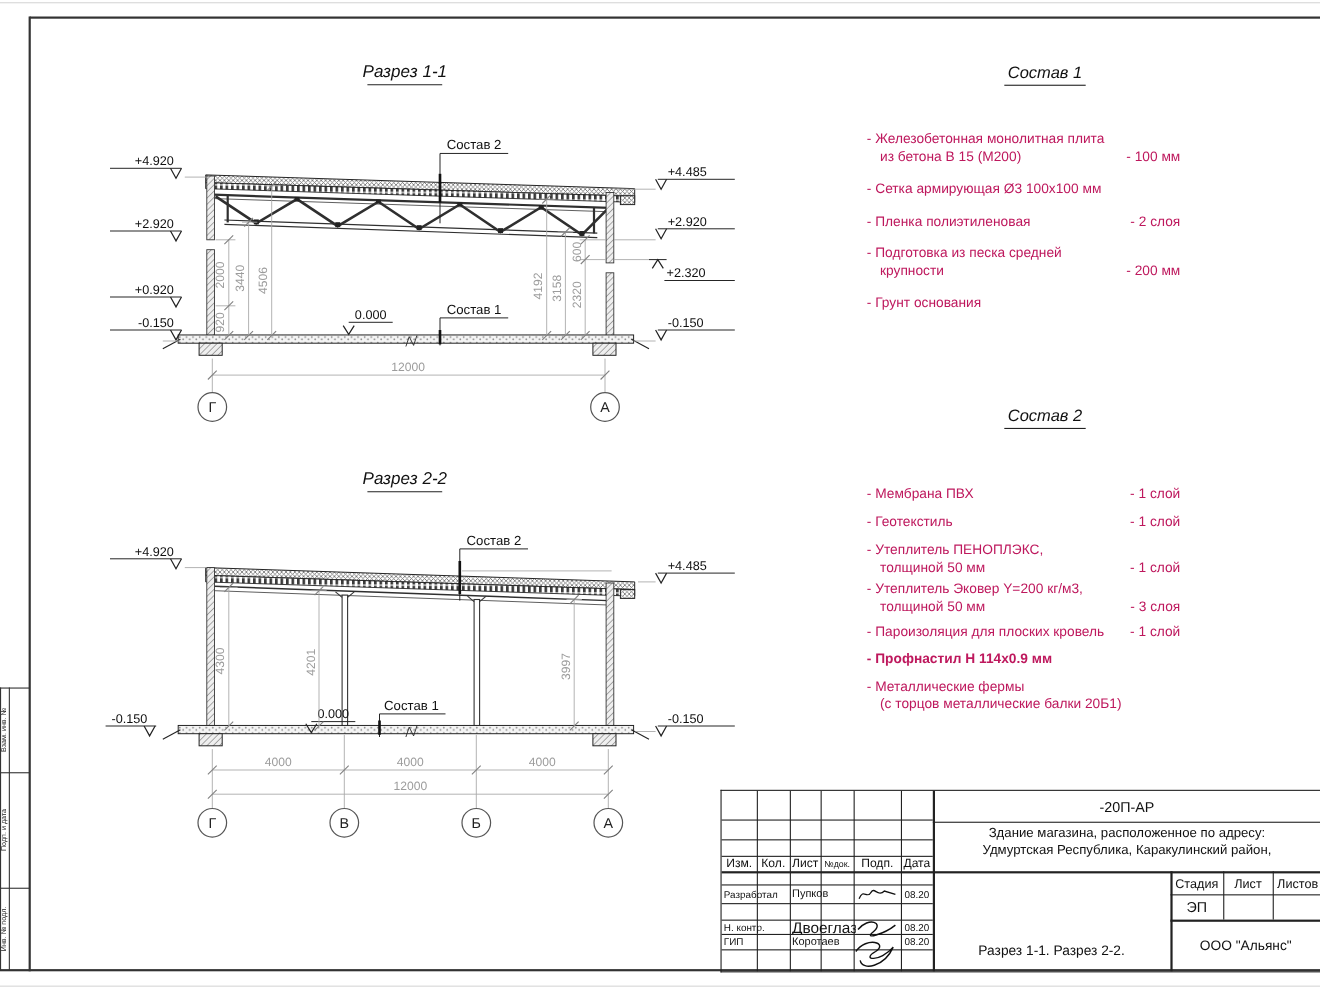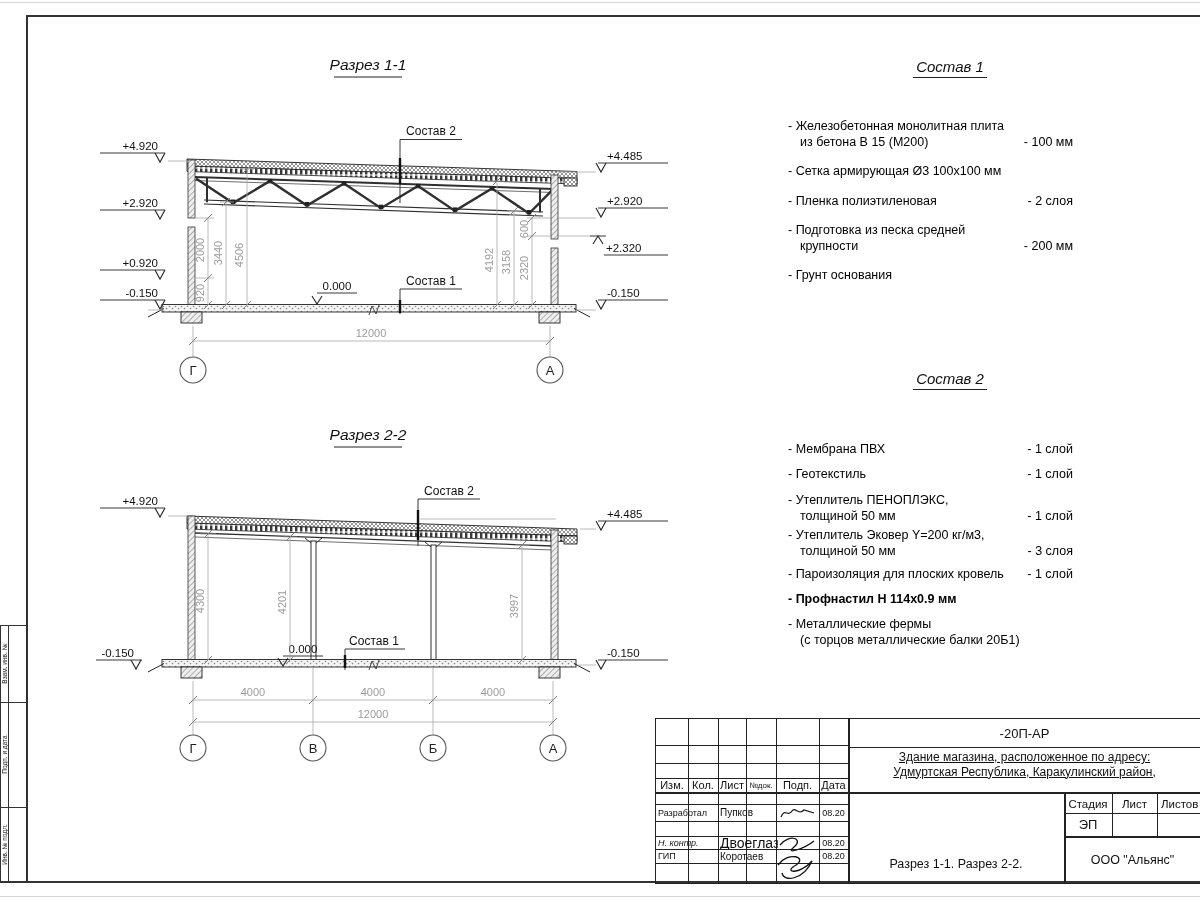--- a/index.html
+++ b/index.html
@@ -4,21 +4,21 @@
 <style>
   html,body{margin:0;padding:0;}
   body{width:1200px;height:900px;position:relative;overflow:hidden;background:#fff;
        font-family:"Liberation Sans", sans-serif;color:#1a1a1a;}
   .abs{position:absolute;}
   .hairline{position:absolute;left:0;width:1200px;height:1px;background:#d6d6d6;}
   .frame{position:absolute;background:#333;}
   
   .sostav-title{position:absolute;font-size:15px;font-style:italic;color:#111;}
   .sostav-title span{display:inline-block;border-bottom:1.3px solid #222;padding:0 3px 2px 3px;}
-  .item{position:absolute;left:788px;width:285px;font-size:12.5px;line-height:16px;color:#000000;}
+  .item{position:absolute;left:788px;width:285px;font-size:12.5px;line-height:16px;color:#be185d;}
   .item .l2{padding-left:12px;}
   .item .val{position:absolute;right:0;bottom:0;white-space:nowrap;}
   
   #titleblock{position:absolute;left:655px;top:718px;width:545px;height:164px;
               border:1.6px solid #222;border-right:none;font-size:11px;color:#111;}
   .tb-line{position:absolute;background:#222;}
   .tb-cell{position:absolute;display:flex;align-items:center;justify-content:center;
            text-align:center;overflow:hidden;white-space:nowrap;}
   
   #side-strip{position:absolute;left:0;top:625px;width:27px;height:257px;}
@@ -426,37 +426,37 @@
   <div class="tb-cell" style="left:32px;top:59px;width:30px;height:14px;">Кол.</div>
   <div class="tb-cell" style="left:62px;top:59px;width:28px;height:14px;">Лист</div>
   <div class="tb-cell" style="left:90px;top:59px;width:30px;height:14px;font-size:8px;">№док.</div>
   <div class="tb-cell" style="left:120px;top:59px;width:43px;height:14px;">Подп.</div>
   <div class="tb-cell" style="left:163px;top:59px;width:29px;height:14px;">Дата</div>
 
   <div class="tb-cell" style="left:2px;top:85px;width:62px;height:17px;justify-content:flex-start;font-size:9px;">Разработал</div>
   <div class="tb-cell" style="left:64px;top:85px;width:56px;height:17px;justify-content:flex-start;font-size:10px;">Пупков</div>
   <div class="tb-cell" style="left:163px;top:85px;width:29px;height:17px;font-size:9px;">08.20</div>
 
-  <div class="tb-cell" style="left:2px;top:117px;width:82px;height:13px;justify-content:flex-start;font-size:9px;font-style:italic;">Н. контр.</div>
+  <div class="tb-cell" style="left:2px;top:117px;width:82px;height:13px;justify-content:flex-start;font-size:9px;">Н. контр.</div>
   <div class="tb-cell" style="left:64px;top:117px;width:58px;height:13px;justify-content:flex-start;font-size:14px;">Двоеглазов</div>
   <div class="tb-cell" style="left:163px;top:117px;width:29px;height:13px;font-size:9px;">08.20</div>
 
   <div class="tb-cell" style="left:2px;top:130px;width:62px;height:14px;justify-content:flex-start;font-size:9px;">ГИП</div>
   <div class="tb-cell" style="left:64px;top:130px;width:58px;height:14px;justify-content:flex-start;font-size:10px;">Коротаев</div>
   <div class="tb-cell" style="left:163px;top:130px;width:29px;height:14px;font-size:9px;">08.20</div>
 
   <svg class="abs" style="left:122px;top:86px;" width="40" height="16">
     <path d="M3,12 C7,2 10,13 14,6 C17,1 20,11 26,5 L36,8" fill="none" stroke="#111" stroke-width="1.2"></path>
   </svg>
   <svg class="abs" style="left:118px;top:112px;" width="48" height="52">
     <path d="M6,14 C16,2 30,8 20,16 C10,24 30,18 40,10 M4,34 C14,20 34,26 22,34 C8,42 26,44 38,30 C30,48 10,52 8,42" fill="none" stroke="#111" stroke-width="1.3"></path>
   </svg>
 
   <div class="tb-cell" style="left:192px;top:0;width:353px;height:28px;font-size:13px;">-20П-АР</div>
-  <div class="abs" style="left:192px;top:31px;width:353px;text-align:center;font-size:12px;line-height:14.5px;text-decoration:underline;">
+  <div class="abs" style="left:192px;top:31px;width:353px;text-align:center;font-size:12px;line-height:14.5px;">
     <div>Здание магазина, расположенное по адресу:</div>
     <div>Удмуртская Республика, Каракулинский район,</div>
   </div>
   <div class="tb-cell" style="left:408px;top:75px;width:48px;height:19px;font-size:11.5px;">Стадия</div>
   <div class="tb-cell" style="left:456px;top:75px;width:45px;height:19px;font-size:11.5px;">Лист</div>
   <div class="tb-cell" style="left:501px;top:75px;width:44px;height:19px;font-size:11.5px;justify-content:flex-start;padding-left:4px;">Листов</div>
   <div class="tb-cell" style="left:408px;top:94px;width:48px;height:23px;font-size:13px;">ЭП</div>
   <div class="tb-cell" style="left:192px;top:130px;width:216px;height:30px;font-size:12.5px;">Разрез 1-1. Разрез 2-2.</div>
   <div class="tb-cell" style="left:408px;top:117px;width:137px;height:47px;font-size:12.5px;">ООО "Альянс"</div>
 </div>

